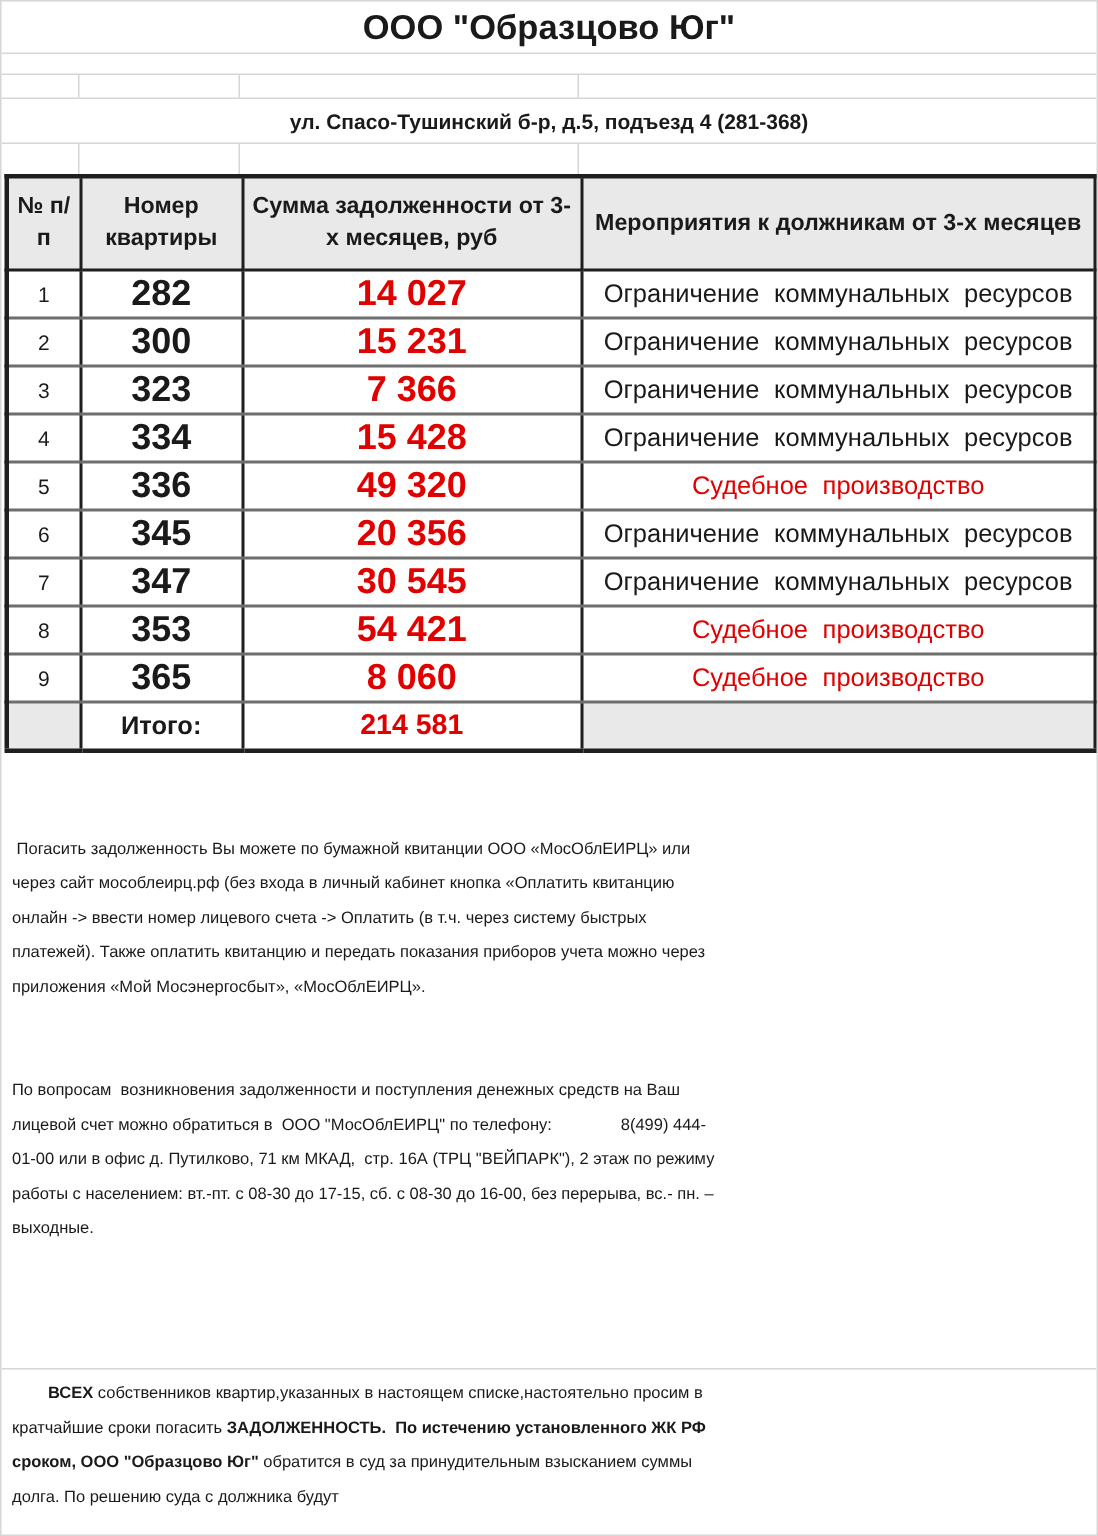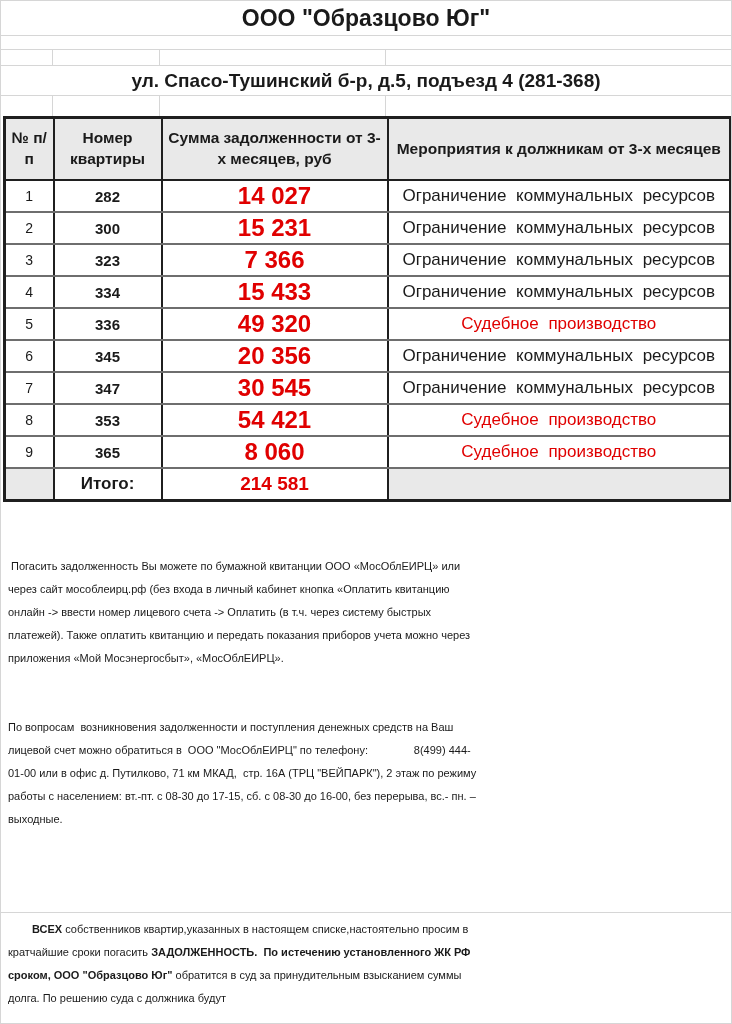--- a/index.html
+++ b/index.html
@@ -8,38 +8,38 @@
   .sheet { box-sizing:border-box; width:732px; height:1024px; border:1px solid var(--grid);
            display:flex; flex-direction:column; overflow:hidden; }
   .row { flex:0 0 auto; position:relative; }
   .hline { border-bottom:1px solid var(--grid); }
   .center { display:flex; align-items:center; justify-content:center; }
 
   .title-row   { height:34px; font-size:23px; font-weight:bold; }
   .spacer-a    { height:13px; }
   .red-row     { height:35px; font-size:19px; font-weight:bold; color:var(--red); letter-spacing:.2px; }
   .spacer-ticks{ height:15px; }
-  .addr-row    { height:29px; font-size:19px; font-weight:bold; }
+  .addr-row    { height:29px; font-size:14px; font-weight:bold; }
   .spacer-c    { height:20px; }
   .tick { position:absolute; top:0; bottom:0; width:1px; background:var(--grid); }
   .t1{left:51px;} .t2{left:158px;} .t3{left:384px;}
 
   table.debtors { border-collapse:collapse; table-layout:fixed; width:726px; margin-left:2px;
                   border:3px solid var(--tb); }
   table.debtors col.c1{width:49px;} table.debtors col.c2{width:108px;}
   table.debtors col.c3{width:226px;} table.debtors col.c4{width:343px;}
   table.debtors th { background:#e9e9e9; border:2px solid var(--tb); font-size:15.5px;
                      font-weight:bold; white-space:pre-line; height:56px; line-height:1.35;
                      padding:2px; vertical-align:middle; }
   table.debtors td { border-left:2px solid var(--tb); border-right:2px solid var(--tb);
                      border-top:2px solid #6e6e6e; border-bottom:2px solid #6e6e6e;
                      text-align:center; vertical-align:middle; padding:0 2px; }
   table.debtors tbody tr { height:32px; }
   td.c-num { font-size:14px; }
-  td.c-apt { font-size:15px; font-weight:bold; }
+  td.c-apt { font-size:24px; font-weight:bold; }
   td.c-amt { font-size:24px; font-weight:bold; color:var(--red); }
   td.c-act { font-size:17px; word-spacing:5px; }
   td.c-act.red { color:var(--red); }
   tr.total-row { height:33px; }
   tr.total-row td { border-top:2px solid var(--tb); border-bottom:3px solid var(--tb); }
   td.total-corner, td.total-blank { background:#e9e9e9; }
   td.total-label { font-size:17px; font-weight:bold; text-align:left; padding-left:10px; }
   td.total-amt  { font-size:19px; font-weight:bold; color:var(--red); }
 
   .note { white-space:pre-wrap; font-size:11px; line-height:23px; padding:7px 4px 6px 7px; }
@@ -102,21 +102,21 @@
     </tr>
         <tr>
       <td class="c-num">3</td>
       <td class="c-apt">323</td>
       <td class="c-amt">7 366</td>
       <td class="c-act">Ограничение коммунальных ресурсов</td>
     </tr>
         <tr>
       <td class="c-num">4</td>
       <td class="c-apt">334</td>
-      <td class="c-amt">15 433</td>
+      <td class="c-amt">15 428</td>
       <td class="c-act">Ограничение коммунальных ресурсов</td>
     </tr>
         <tr>
       <td class="c-num">5</td>
       <td class="c-apt">336</td>
       <td class="c-amt">49 320</td>
       <td class="c-act red">Судебное производство</td>
     </tr>
         <tr>
       <td class="c-num">6</td>

